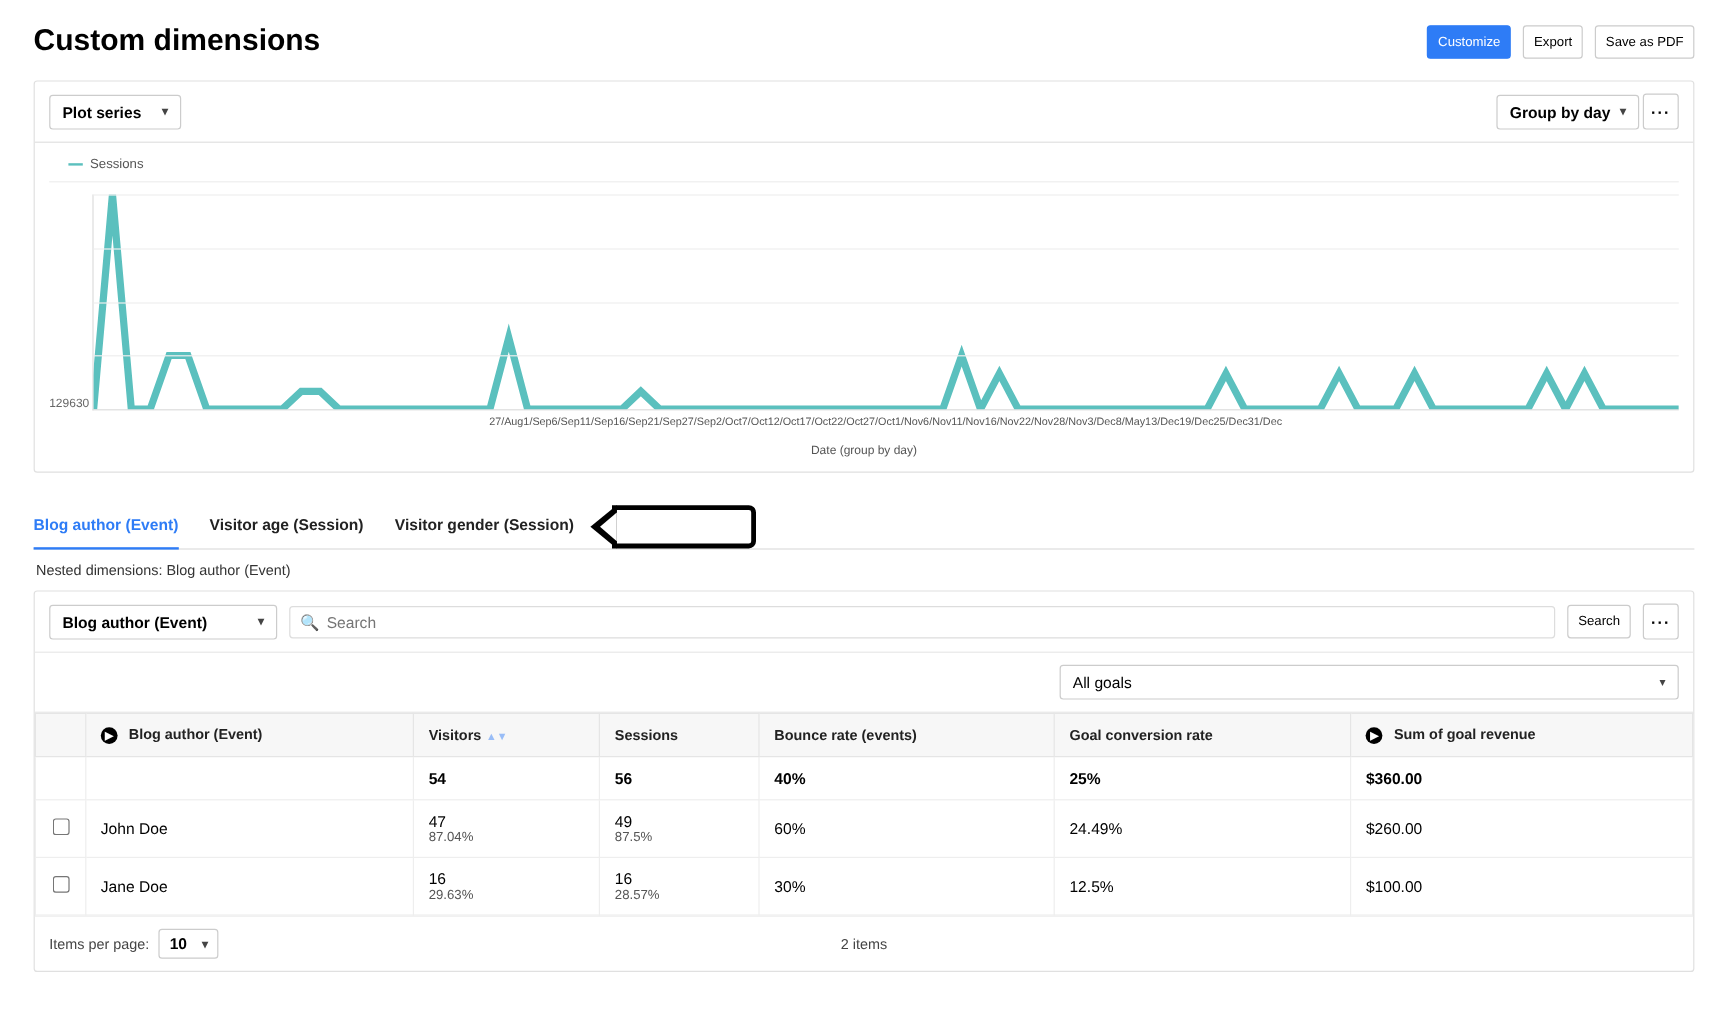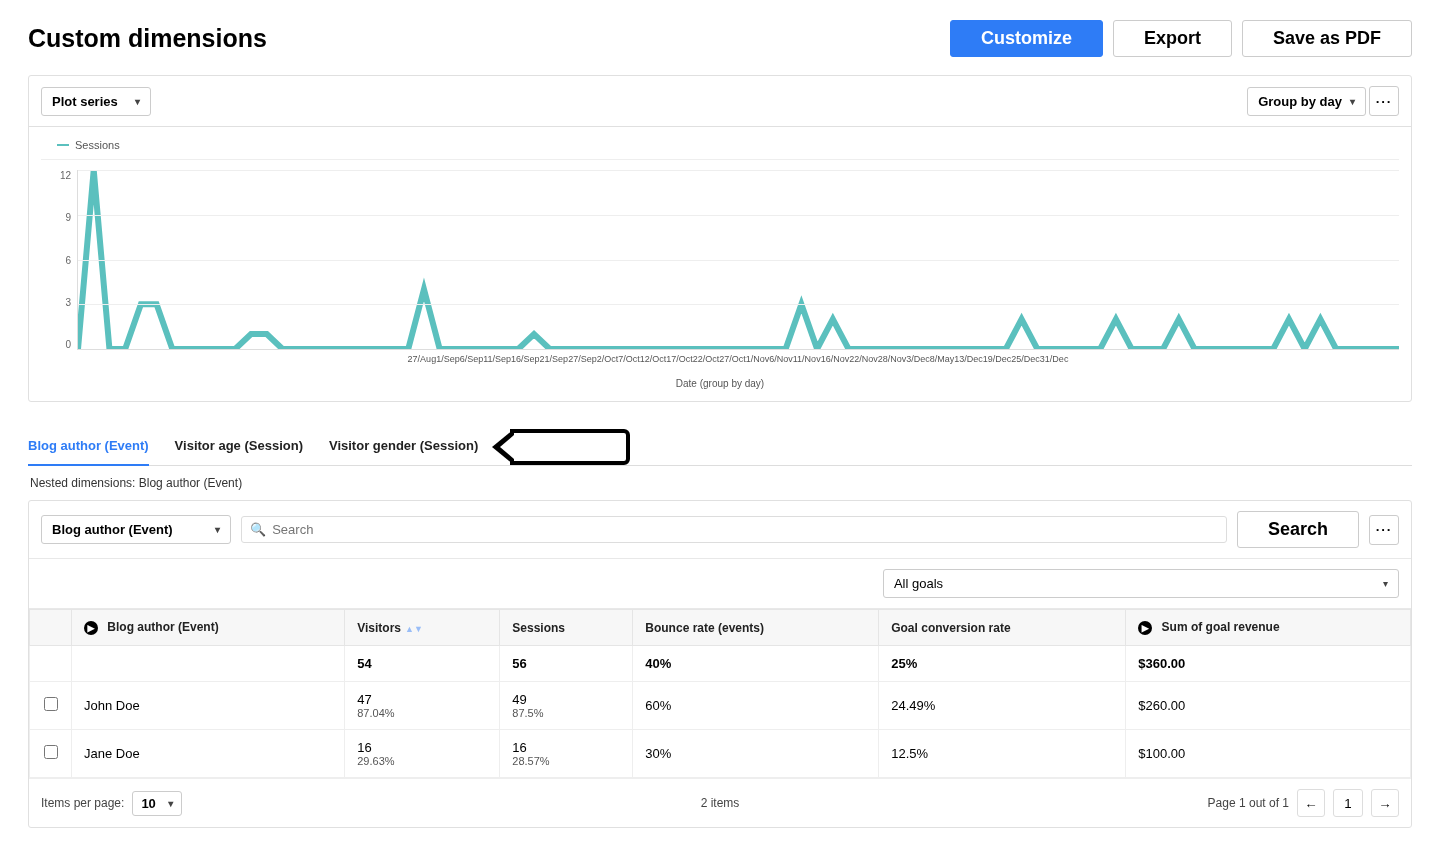--- a/index.html
+++ b/index.html
@@ -1,33 +1,33 @@
 <!DOCTYPE html>
 <html><head>
 <meta charset="utf-8">
 <style>
 * { box-sizing: border-box; margin: 0; padding: 0; }
 body { font-family: -apple-system, BlinkMacSystemFont, "Segoe UI", Arial, sans-serif; background: #fff; color: #000; font-size: 13px; }
 .page { padding: 20px 28px; }
 .header { display: flex; justify-content: space-between; align-items: center; margin-bottom: 18px; }
 .title { font-size: 25px; font-weight: 800; }
 .header-actions { display: flex; gap: 10px; }
-.btn { border: 1px solid #ccc; background: #fff; padding: 7px 30px; border-radius: 3px; font-size: 18px; font-weight: 700; cursor: pointer; }
+.btn { border: 1px solid #ccc; background: #fff; padding: 7px 8px; border-radius: 3px; font-size: 11px; font-weight: 400; cursor: pointer; }
 .btn-primary { background: #2e7cf6; border-color: #2e7cf6; color: #fff; }
 .panel { border: 1px solid #e0e0e0; border-radius: 3px; }
 .panel-toolbar { display: flex; justify-content: space-between; align-items: center; padding: 10px 12px; border-bottom: 1px solid #e0e0e0; }
 .panel-toolbar-right { display: flex; gap: 3px; align-items: center; }
 .select-btn { border: 1px solid #ccc; background: #fff; padding: 6px 10px; border-radius: 3px; font-size: 13px; font-weight: 600; cursor: pointer; display: inline-flex; align-items: center; gap: 8px; min-width: 110px; justify-content: space-between; }
 .chevron { font-size: 10px; color: #444; }
 .icon-btn { border: 1px solid #ccc; background: #fff; width: 30px; height: 30px; border-radius: 3px; cursor: pointer; display: inline-flex; align-items: center; justify-content: center; font-weight: 800; letter-spacing: 1px; }
 .chart-panel-body { padding: 8px 12px 12px; }
 .legend { display: flex; align-items: center; gap: 6px; font-size: 11px; color: #555; padding: 4px 0 8px 16px; border-bottom: 1px solid #eee; margin-bottom: 6px; }
 .legend-swatch { width: 12px; height: 2px; background: #5bc0be; }
 .chart-area { position: relative; height: 210px; padding-left: 36px; }
-.y-ticks { position: absolute; left: 0; top: 4px; bottom: 26px; width: 30px; display: flex; flex-direction: column; justify-content: space-between; align-items: flex-end; font-size: 10px; color: #666; }
+.y-ticks { position: absolute; left: 0; top: 4px; bottom: 26px; width: 30px; display: flex; flex-direction: row; justify-content: space-between; align-items: flex-end; font-size: 10px; color: #666; }
 .plot { position: absolute; left: 36px; right: 0; top: 4px; bottom: 26px; border-left: 1px solid #ddd; border-bottom: 1px solid #ddd; }
 .gridline { position: absolute; left: 0; right: 0; border-top: 1px solid #eee; }
 .x-ticks { position: absolute; left: 36px; right: 0; bottom: 0; height: 22px; display: flex; justify-content: center; font-size: 9px; color: #555; }
 .x-axis-label { text-align: center; font-size: 10px; color: #555; margin-top: 2px; }
 svg.line-svg { position: absolute; left: 0; top: 0; width: 100%; height: 100%; }
 
 .tabs-bar { margin-top: 26px; border-bottom: 1px solid #ddd; display: flex; align-items: center; gap: 26px; padding: 0 0 0 0; }
 .tab { padding: 10px 0 12px; font-size: 13px; font-weight: 600; color: #222; cursor: pointer; position: relative; }
 .tab.active { color: #2e7cf6; }
 .tab.active::after { content: ""; position: absolute; left: 0; right: 0; bottom: -1px; height: 2px; background: #2e7cf6; }
@@ -242,25 +242,15 @@
 
     <div class="table-footer relwrap">
       <div class="items-pp">
         <span>Items per page:</span>
         <button class="select-btn">
           <span>10</span>
           <span class="chevron">▾</span>
         </button>
       </div>
       <div class="center">2 items</div>
-      <div class="tf-right">
-        <span>Page 1 out of 1</span>
-        <button class="pager-btn">
-          <span>←</span>
-        </button>
-        <input class="pager-input" value="1" style="">
-        <button class="pager-btn">
-          <span>→</span>
-        </button>
-      </div>
     </div>
   </div>
 </div>
 
 </body></html>

